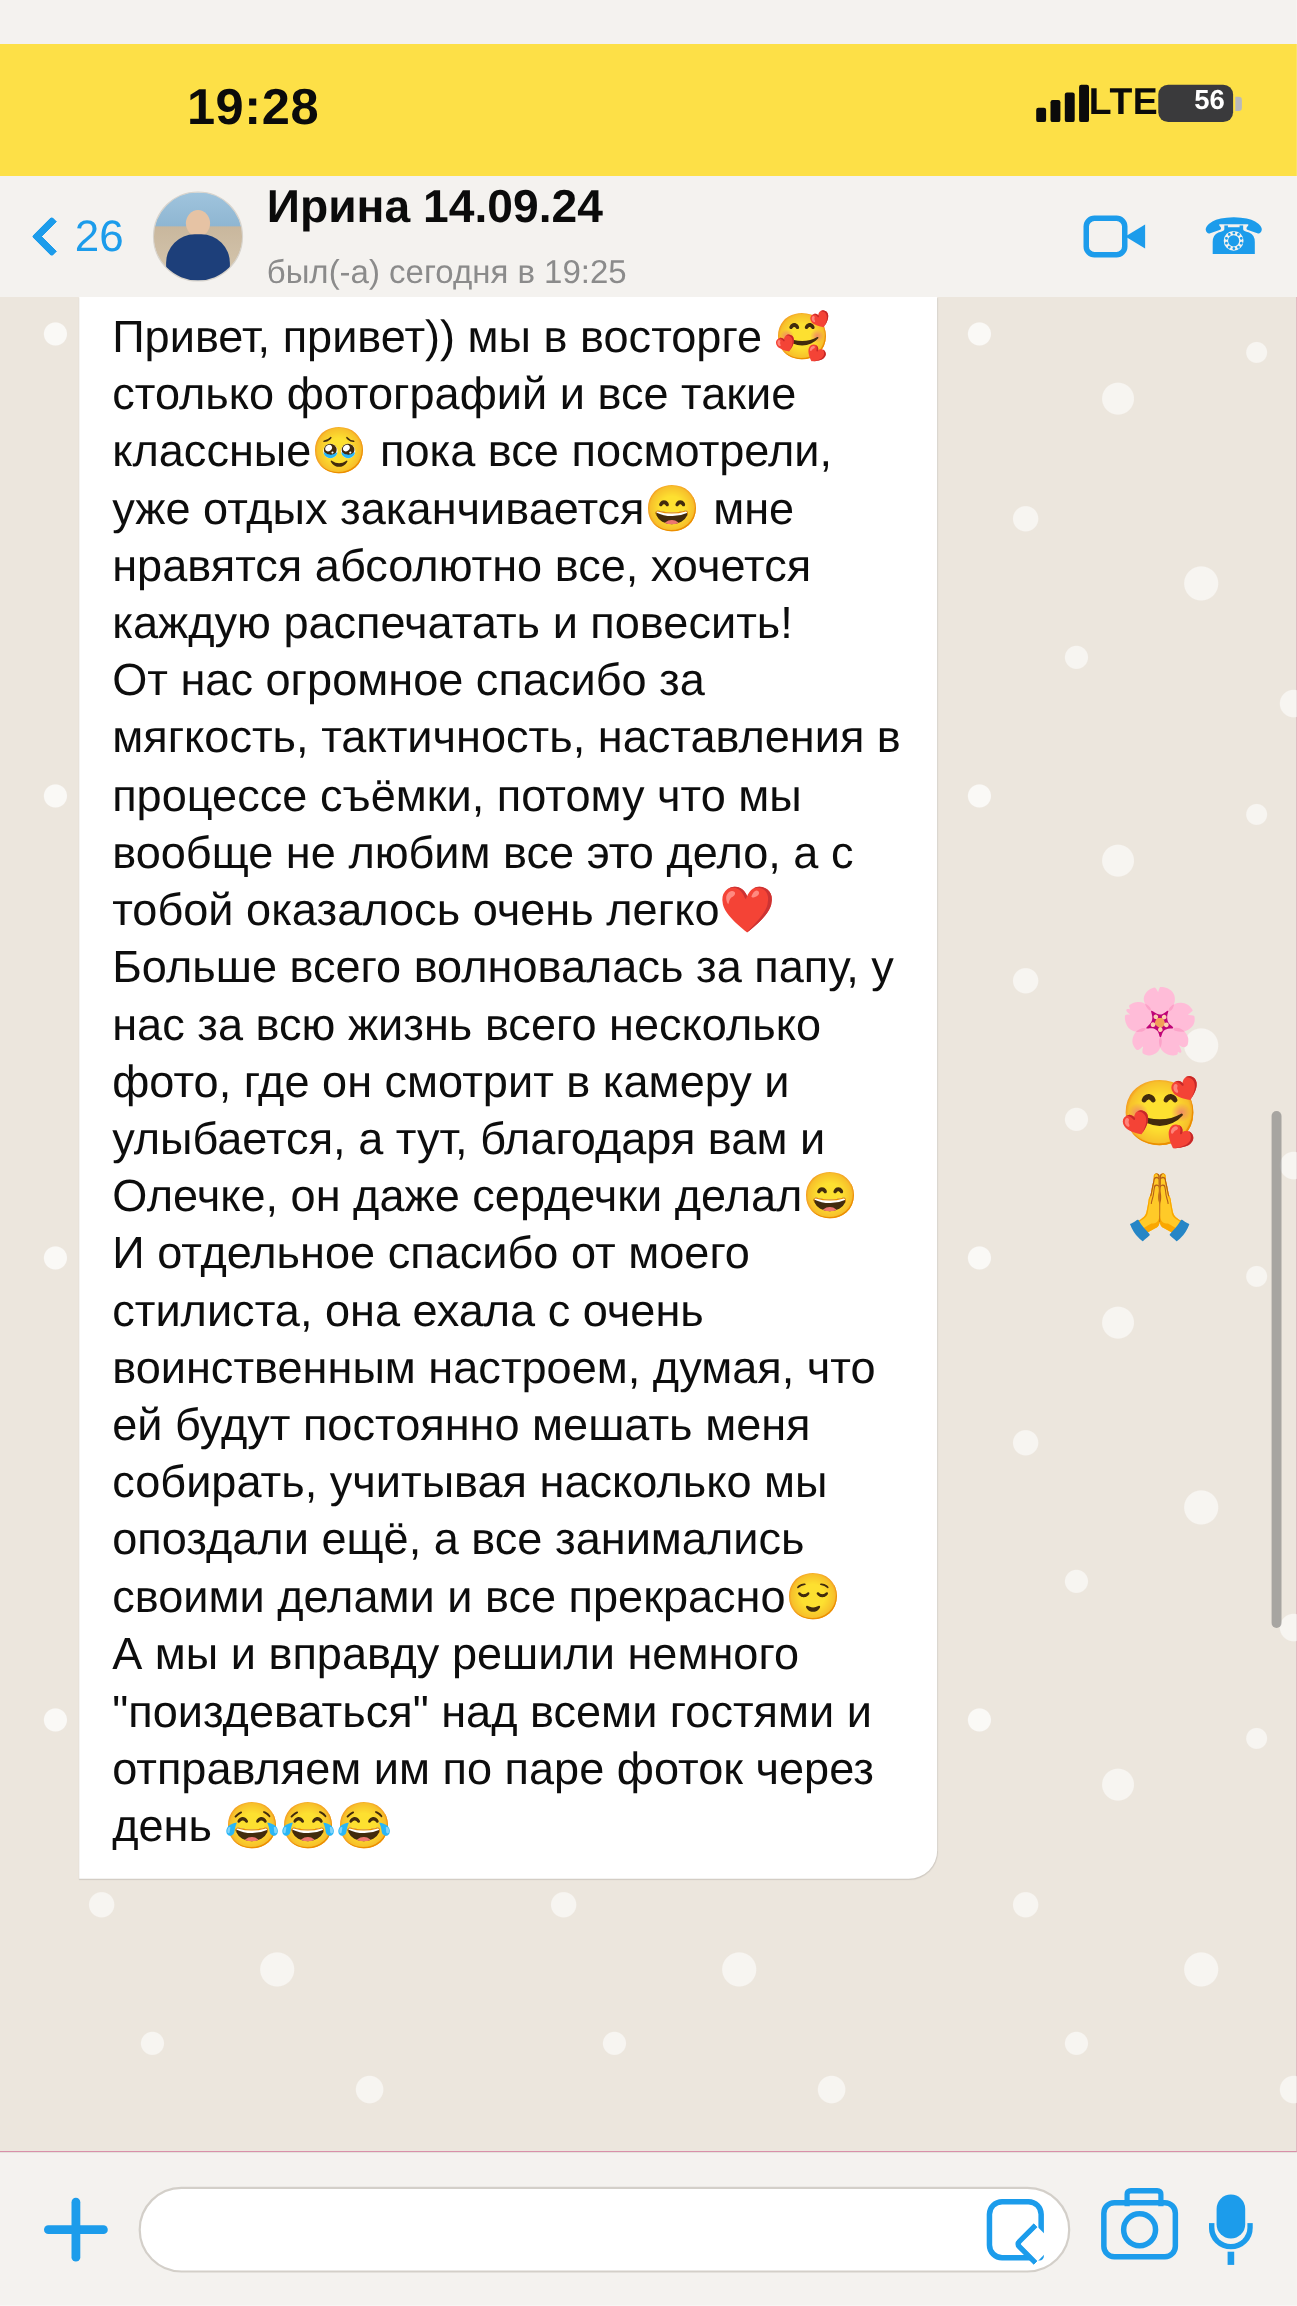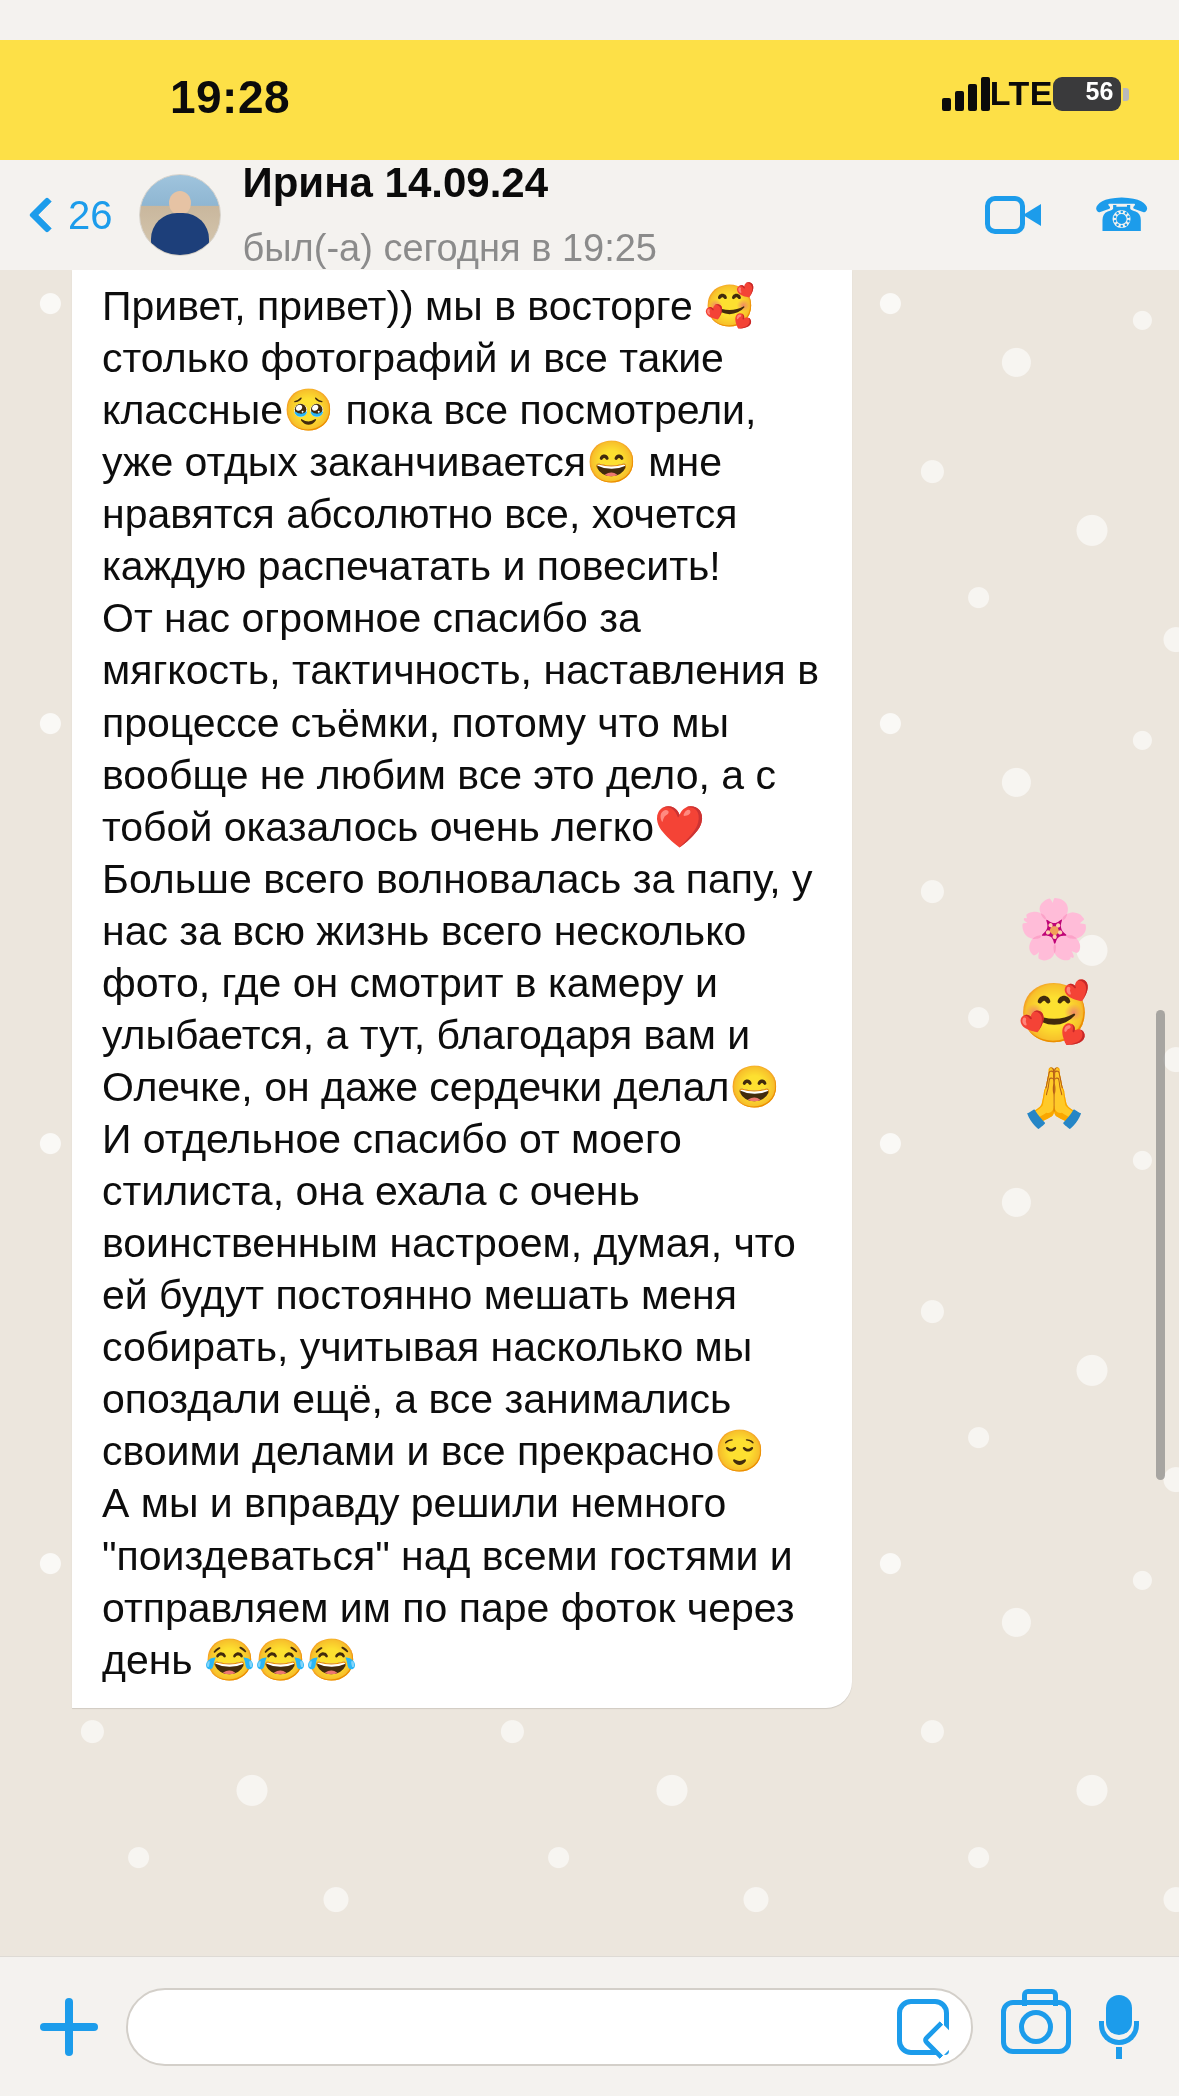--- a/index.html
+++ b/index.html
@@ -162,21 +162,21 @@
     min-width: 0;
   }
   .contact-name {
     font-size: 42px;
     font-weight: bold;
     color: #0b0b0b;
     line-height: 1.1;
     white-space: nowrap;
   }
   .contact-status {
-    font-size: 38px;
+    font-size: 30px;
     color: #8b8b8b;
     margin-top: 20px;
     white-space: nowrap;
   }
   .header-actions {
     display: flex;
     align-items: center;
     gap: 52px;
     flex: 0 0 auto;
     margin-left: 10px;

